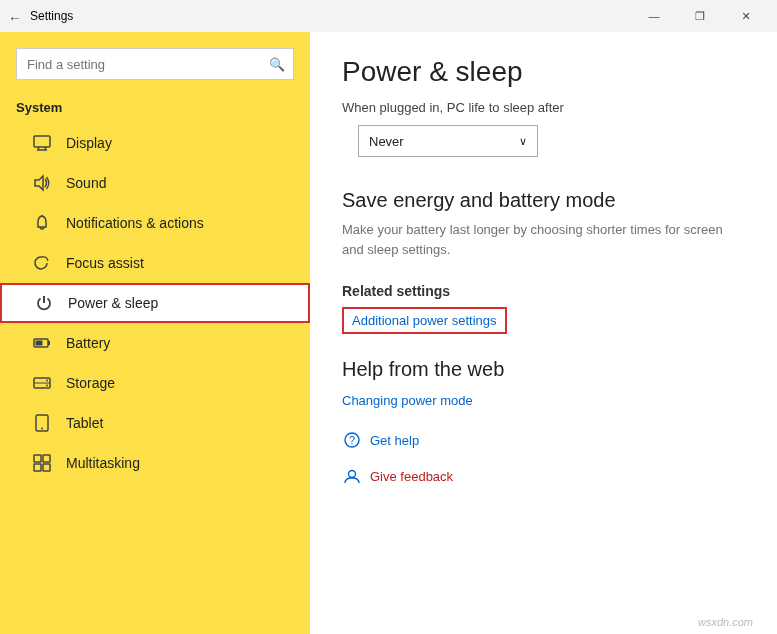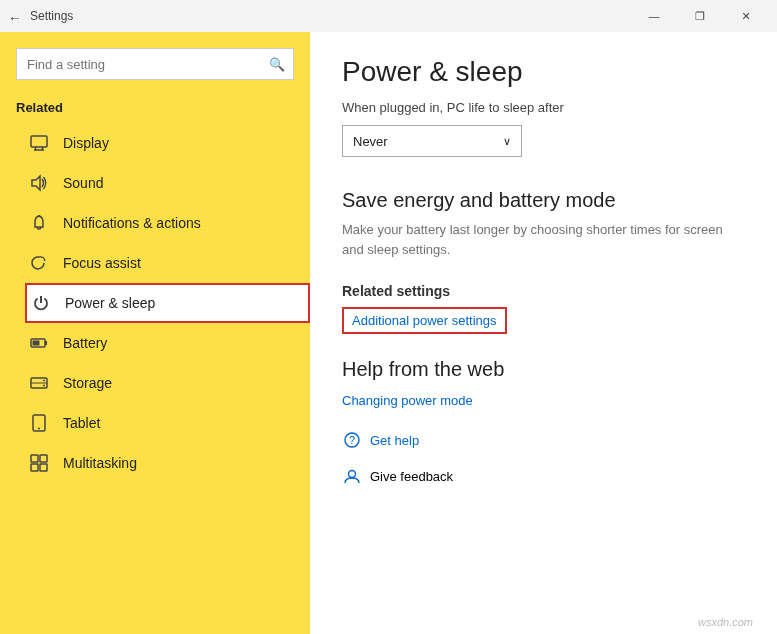--- a/index.html
+++ b/index.html
@@ -23,21 +23,21 @@
       flex-shrink: 0;
     }
     .title-bar-left {
       display: flex;
       align-items: center;
       gap: 8px;
       flex: 1;
     }
     .title-bar-title {
       font-size: 12px;
-      color: #404040;
+      color: #000000;
     }
     .title-bar-controls {
       display: flex;
       align-items: center;
     }
     .title-bar-btn {
       width: 46px;
       height: 32px;
       display: flex;
       align-items: center;
@@ -92,25 +92,24 @@
     .sidebar-section-label {
       font-size: 13px;
       font-weight: 700;
       color: #222;
       padding: 12px 16px 8px 16px;
     }
     .sidebar-item {
       display: flex;
       align-items: center;
       height: 40px;
-      padding: 0 4px;
+      padding: 0 32px;
       cursor: pointer;
       gap: 14px;
       position: relative;
-      margin-left: 25px;
     }
     .sidebar-item.active {
       background: #fff;
       border: 2px solid #d32f2f;
     }
     .sidebar-item-icon {
       width: 20px;
       height: 20px;
       display: flex;
       align-items: center;
@@ -137,20 +136,21 @@
       color: #222;
       margin-bottom: 12px;
     }
     .content-subtitle {
       font-size: 13px;
       color: #444;
       margin-bottom: 10px;
     }
     .dropdown-container {
       margin-bottom: 32px;
+      margin-left: 16px;
     }
     .dropdown {
       width: 180px;
       height: 32px;
       border: 1px solid #aaa;
       background: #fff;
       display: flex;
       align-items: center;
       padding: 0 10px;
       font-size: 13px;
@@ -239,21 +239,21 @@
 
 <div class="main-container">
 
   <div class="sidebar">
 
     <div class="search-container">
       <input class="search-input" type="text" placeholder="Find a setting" style="">
       <span class="search-icon">🔍</span>
     </div>
 
-    <div class="sidebar-section-label">Related</div>
+    <div class="sidebar-section-label">System</div>
 
     <div class="sidebar-item">
       <span class="sidebar-item-icon">
         <svg width="18" height="18" viewBox="0 0 18 18" fill="none">
           <rect x="1" y="2" width="16" height="11" rx="1" stroke="#444" stroke-width="1.5" fill="none"></rect>
           <line x1="6" y1="13" x2="5" y2="16" stroke="#444" stroke-width="1.5"></line>
           <line x1="12" y1="13" x2="13" y2="16" stroke="#444" stroke-width="1.5"></line>
           <line x1="4" y1="16" x2="14" y2="16" stroke="#444" stroke-width="1.5"></line>
         </svg>
       </span>
@@ -390,19 +390,19 @@
 
     <div style="height:6px;"></div>
 
     <div class="help-link" style="cursor:pointer;">
       <span class="help-icon">
         <svg width="18" height="18" viewBox="0 0 18 18" fill="none">
           <circle cx="9" cy="7" r="3.5" stroke="#0066cc" stroke-width="1.4" fill="none"></circle>
           <path d="M2,16 Q2,11 9,11 Q16,11 16,16" stroke="#0066cc" stroke-width="1.4" fill="none"></path>
         </svg>
       </span>
-      <span style="color:#000000;font-size:13px;">Give feedback</span>
+      <span style="color:#b91c1c;font-size:13px;">Give feedback</span>
     </div>
 
   </div>
 </div>
 
 <div class="watermark">wsxdn.com</div>
 
 </body></html>

